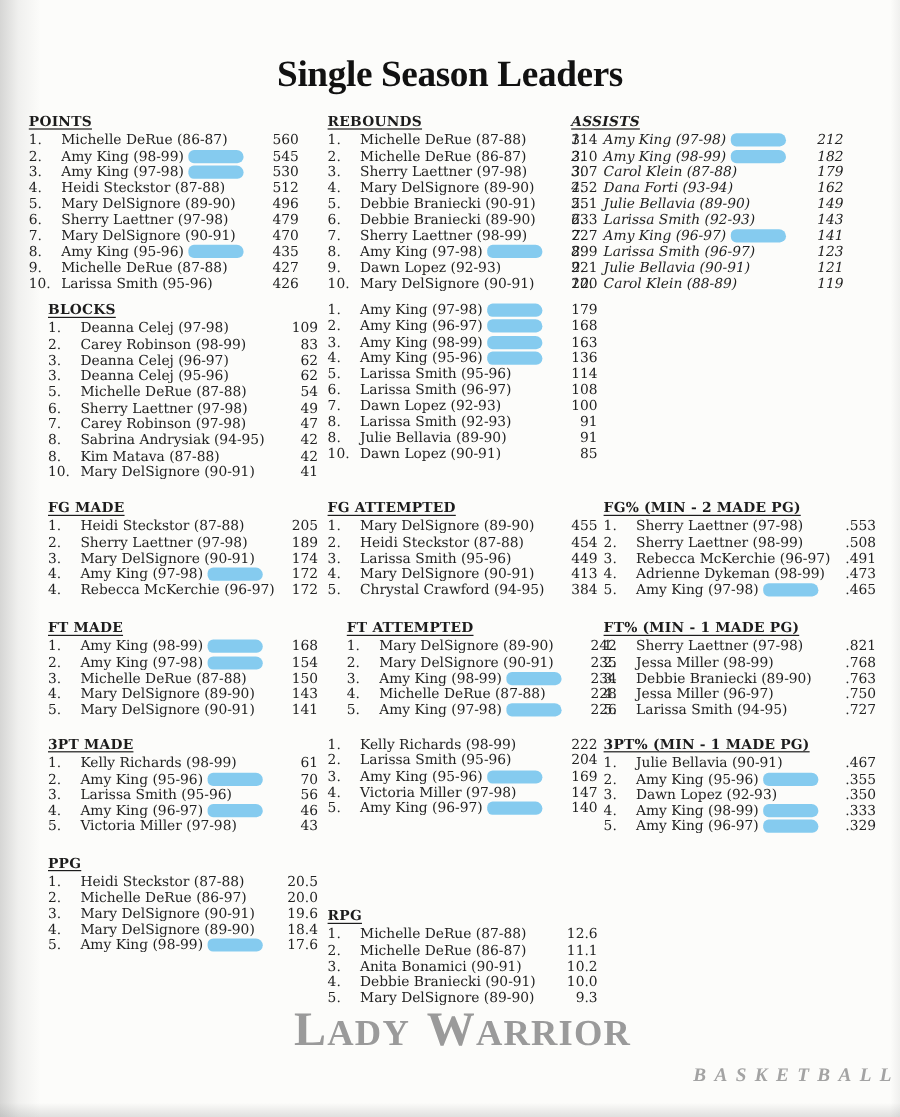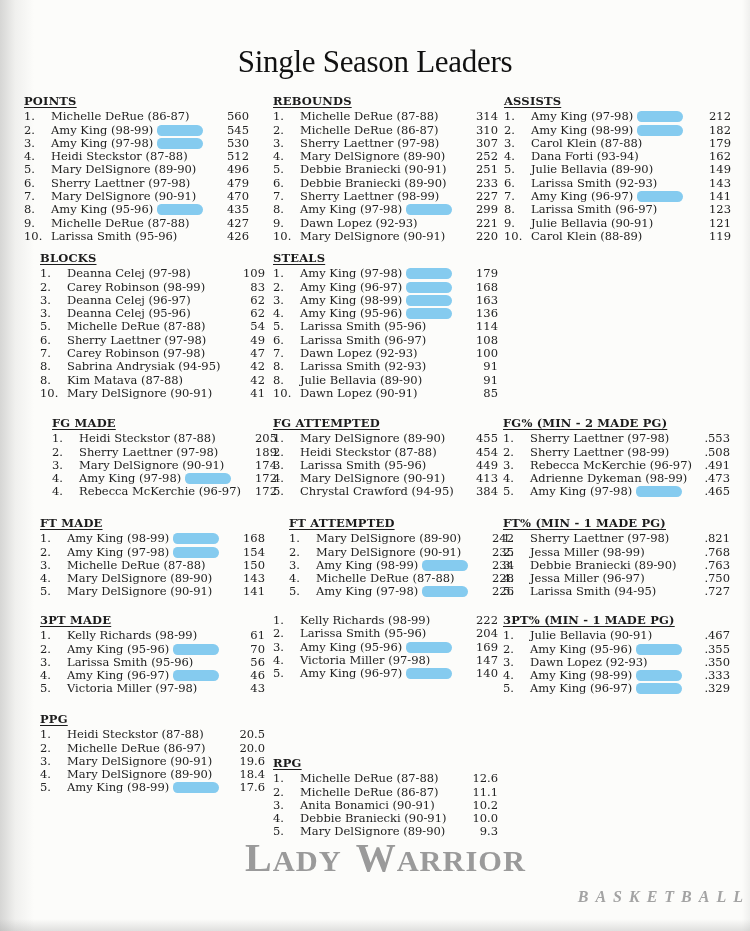--- a/index.html
+++ b/index.html
@@ -25,21 +25,21 @@
   }
   .edge-right {
     position:absolute; right:0; top:0; bottom:0; width:8px;
     background:linear-gradient(270deg, rgba(170,170,170,0.15), rgba(210,210,210,0));
     pointer-events:none;
   }
   .title {
     position:absolute; left:0; top:44px; width:100%;
     text-align:center;
     font-family:"Liberation Serif", serif;
-    font-weight:400;
+    font-weight:700;
     font-size:31px;
     letter-spacing:-0.3px;
     color:#111;
   }
   .stat-section {
     position:absolute;
     font-size:11.5px;
     line-height:13.3px;
   }
   .stat-header {
@@ -200,21 +200,21 @@
           <span class="rank">9.</span>
           <span class="pname">Dawn Lopez (92-93)</span>
           <span class="val">221</span>
         </div>
         <div class="entry">
           <span class="rank">10.</span>
           <span class="pname">Mary DelSignore (90-91)</span>
           <span class="val">220</span>
         </div>
       </section>
-      <section class="stat-section" style="left: 504px; top: 95px; width: 227px;">
+      <section class="stat-section" style="left: 476px; top: 95px; width: 227px; font-style: italic;">
         <h3 class="stat-header">ASSISTS</h3>
         <div class="entry">
           <span class="rank">1.</span>
           <span class="pname">Amy King (97-98)<span class="hl" style="background: rgb(133, 203, 239);"></span></span>
           <span class="val">212</span>
         </div>
         <div class="entry">
           <span class="rank">2.</span>
           <span class="pname">Amy King (98-99)<span class="hl" style="background: rgb(133, 203, 239);"></span></span>
           <span class="val">182</span>
@@ -307,21 +307,20 @@
           <span class="pname">Kim Matava (87-88)</span>
           <span class="val">42</span>
         </div>
         <div class="entry">
           <span class="rank">10.</span>
           <span class="pname">Mary DelSignore (90-91)</span>
           <span class="val">41</span>
         </div>
       </section>
       <section class="stat-section" style="left: 273px; top: 252px; width: 225px;">
-        <h3 class="stat-header">STEALS</h3>
         <div class="entry">
           <span class="rank">1.</span>
           <span class="pname">Amy King (97-98)<span class="hl" style="background: rgb(133, 203, 239);"></span></span>
           <span class="val">179</span>
         </div>
         <div class="entry">
           <span class="rank">2.</span>
           <span class="pname">Amy King (96-97)<span class="hl" style="background: rgb(133, 203, 239);"></span></span>
           <span class="val">168</span>
         </div>
@@ -359,21 +358,21 @@
           <span class="rank">8.</span>
           <span class="pname">Julie Bellavia (89-90)</span>
           <span class="val">91</span>
         </div>
         <div class="entry">
           <span class="rank">10.</span>
           <span class="pname">Dawn Lopez (90-91)</span>
           <span class="val">85</span>
         </div>
       </section>
-      <section class="stat-section" style="left: 52px; top: 417px; width: 225px;">
+      <section class="stat-section" style="left: 40px; top: 417px; width: 225px;">
         <h3 class="stat-header">FG MADE</h3>
         <div class="entry">
           <span class="rank">1.</span>
           <span class="pname">Heidi Steckstor (87-88)</span>
           <span class="val">205</span>
         </div>
         <div class="entry">
           <span class="rank">2.</span>
           <span class="pname">Sherry Laettner (97-98)</span>
           <span class="val">189</span>

